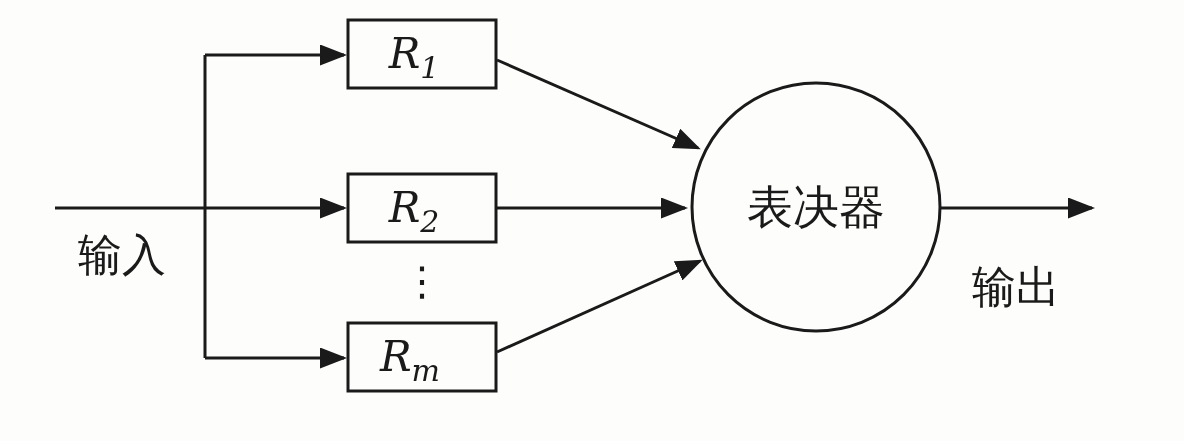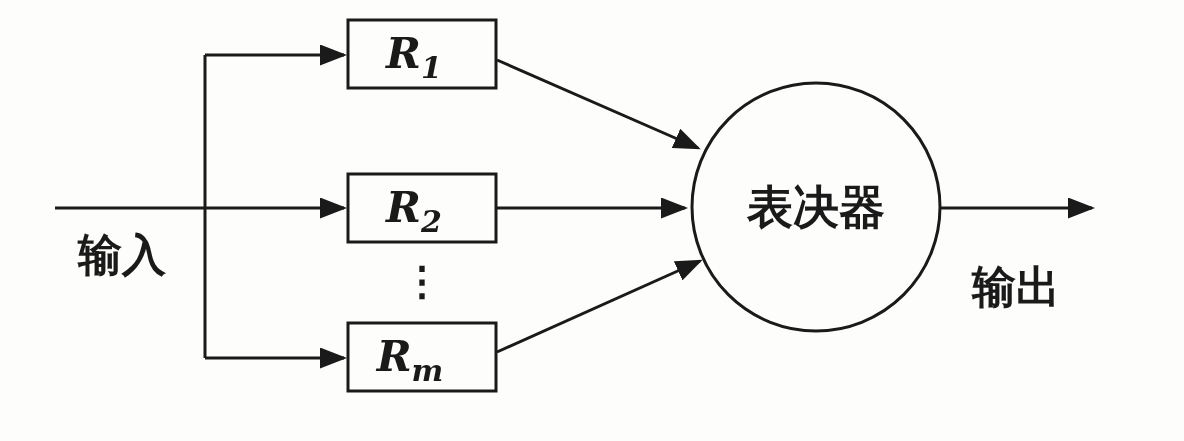--- a/index.html
+++ b/index.html
@@ -11,21 +11,20 @@
     padding: 0;
     background: #ffffff;
   }
   .canvas {
     position: relative;
     width: 1184px;
     height: 441px;
     background: var(--bg);
     overflow: hidden;
     font-family: "DejaVu Serif", "Liberation Serif", serif;
-    font-weight: bold;
   }
   svg {
     display: block;
     width: 1184px;
     height: 441px;
   }
   .wire {
     stroke: var(--line);
     stroke-width: 3;
     fill: none;

